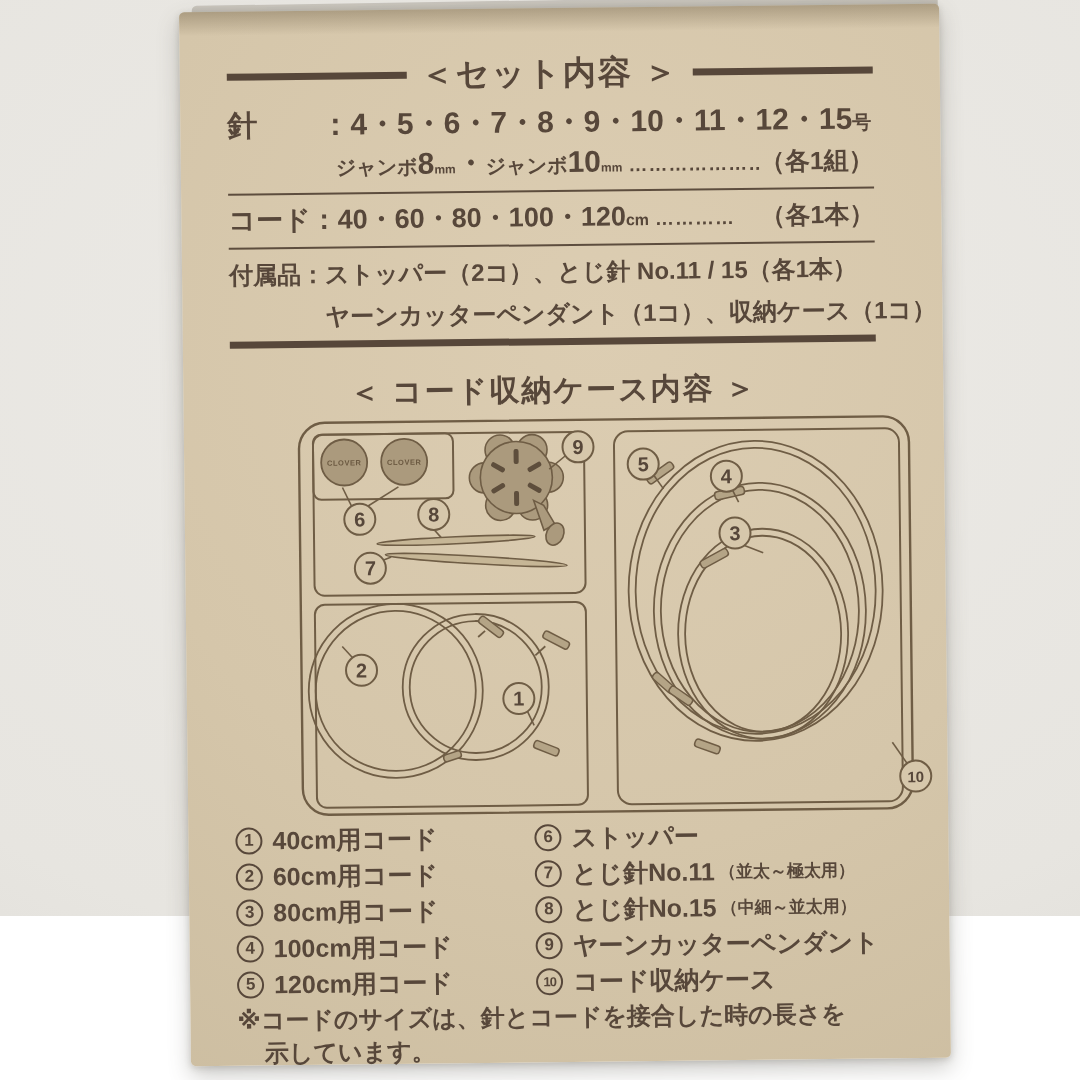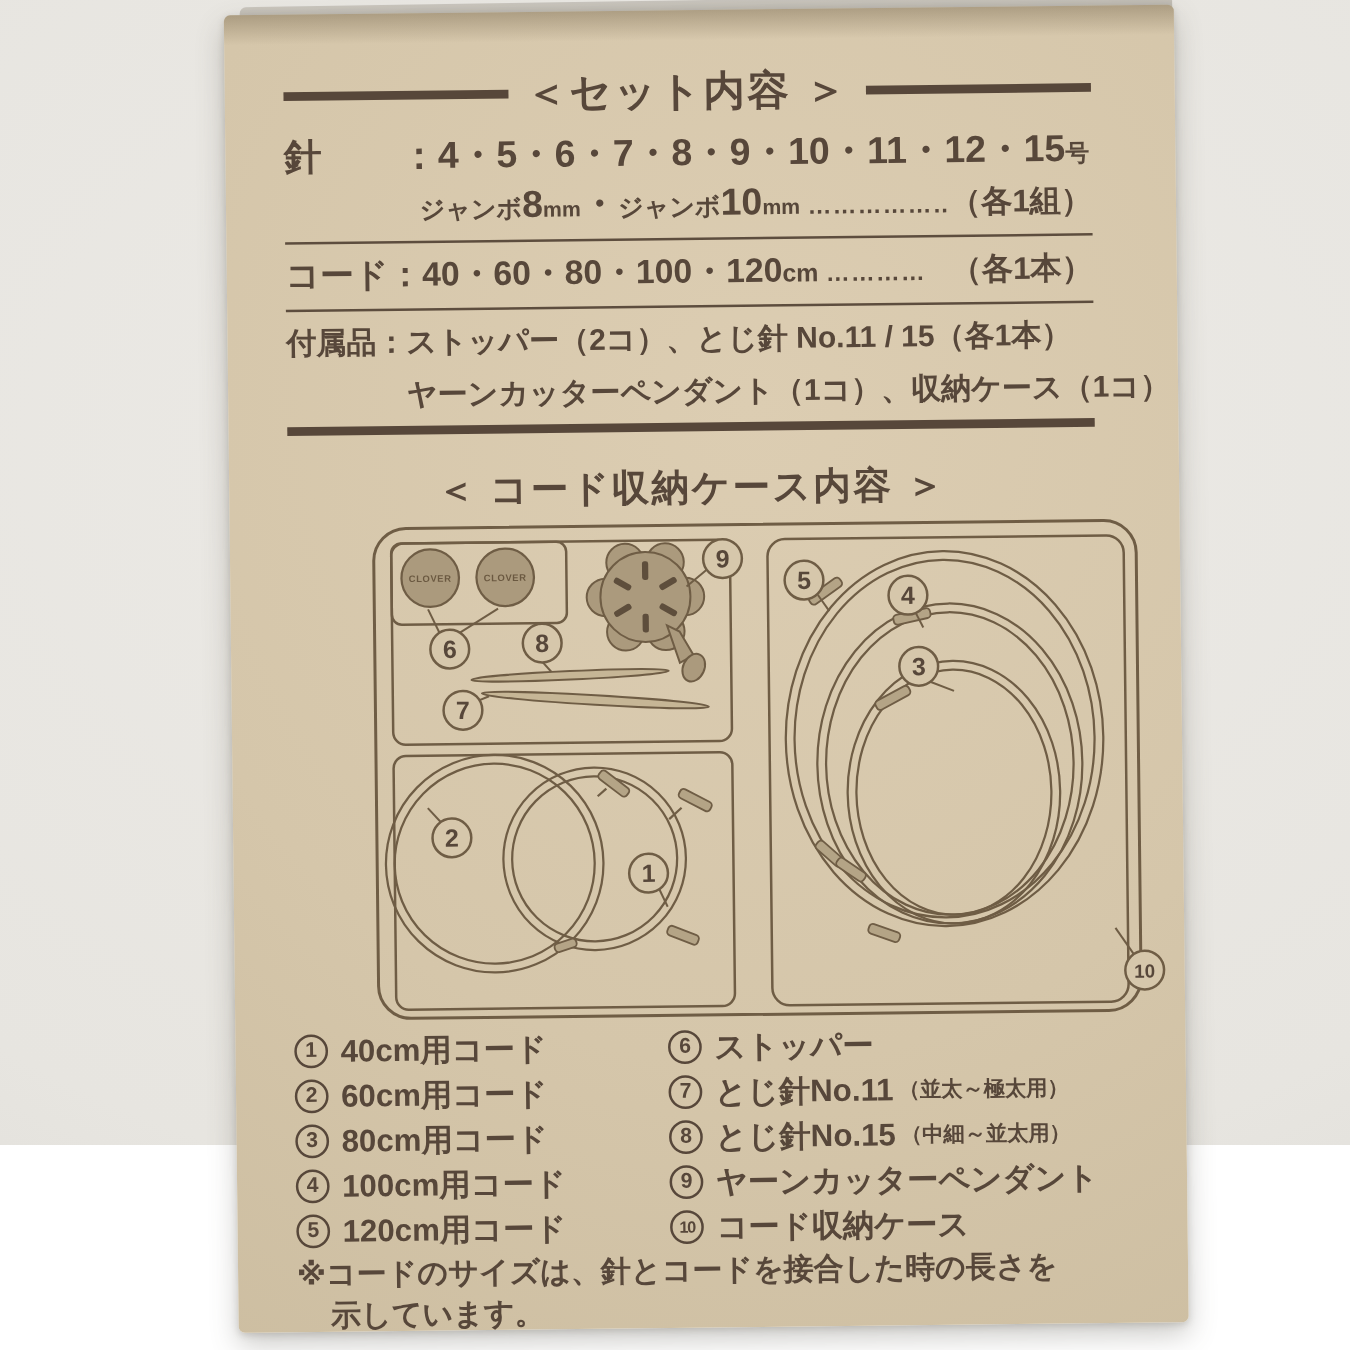--- a/index.html
+++ b/index.html
@@ -36,28 +36,28 @@
          display:flex; align-items:center; gap:14px; }
   .hdr-bar { flex:1; height:7px; background:#57473a; }
   .hdr-title { font-size:33px; letter-spacing:2px; white-space:nowrap; }
 
   .row { position:absolute; left:0; width:100%; display:flex; align-items:baseline; white-space:nowrap; }
   .r-needles { top:94px; font-size:30px; }
   .spec-label-needle { width:93px; flex:none; }
   .unit-sm { font-size:19px; }
   .r-jumbo { top:134px; padding-left:108px; font-size:20px; }
   .sz-num { font-size:30px; }
-  .sz-unit { font-size:17px; }
+  .sz-unit { font-size:12px; }
   .dots { flex:1 1 0; overflow:hidden; white-space:nowrap; font-size:19px;
           letter-spacing:1px; padding:0 6px; }
   .count { font-size:25px; }
   .hr { position:absolute; left:0; width:100%; height:2px; background:#5d4d3e; }
   .hr1 { top:182px; } .hr2 { top:236px; }
   .r-cords { top:191px; font-size:27px; }
-  .cord-unit { font-size:20px; }
+  .cord-unit { font-size:16px; }
   .acc { position:absolute; top:243px; left:0; width:100%; display:flex;
          font-size:24px; line-height:42px; white-space:nowrap; }
   .acc-label { flex:none; }
   .hr-thick { position:absolute; top:330px; left:0; width:100%; height:7px; background:#57473a; }
 
   .sec2-title { position:absolute; top:362px; width:100%; text-align:center;
                 font-size:30px; letter-spacing:2px; }
 
   .diagram { position:absolute; top:400px; left:40px; }
 

